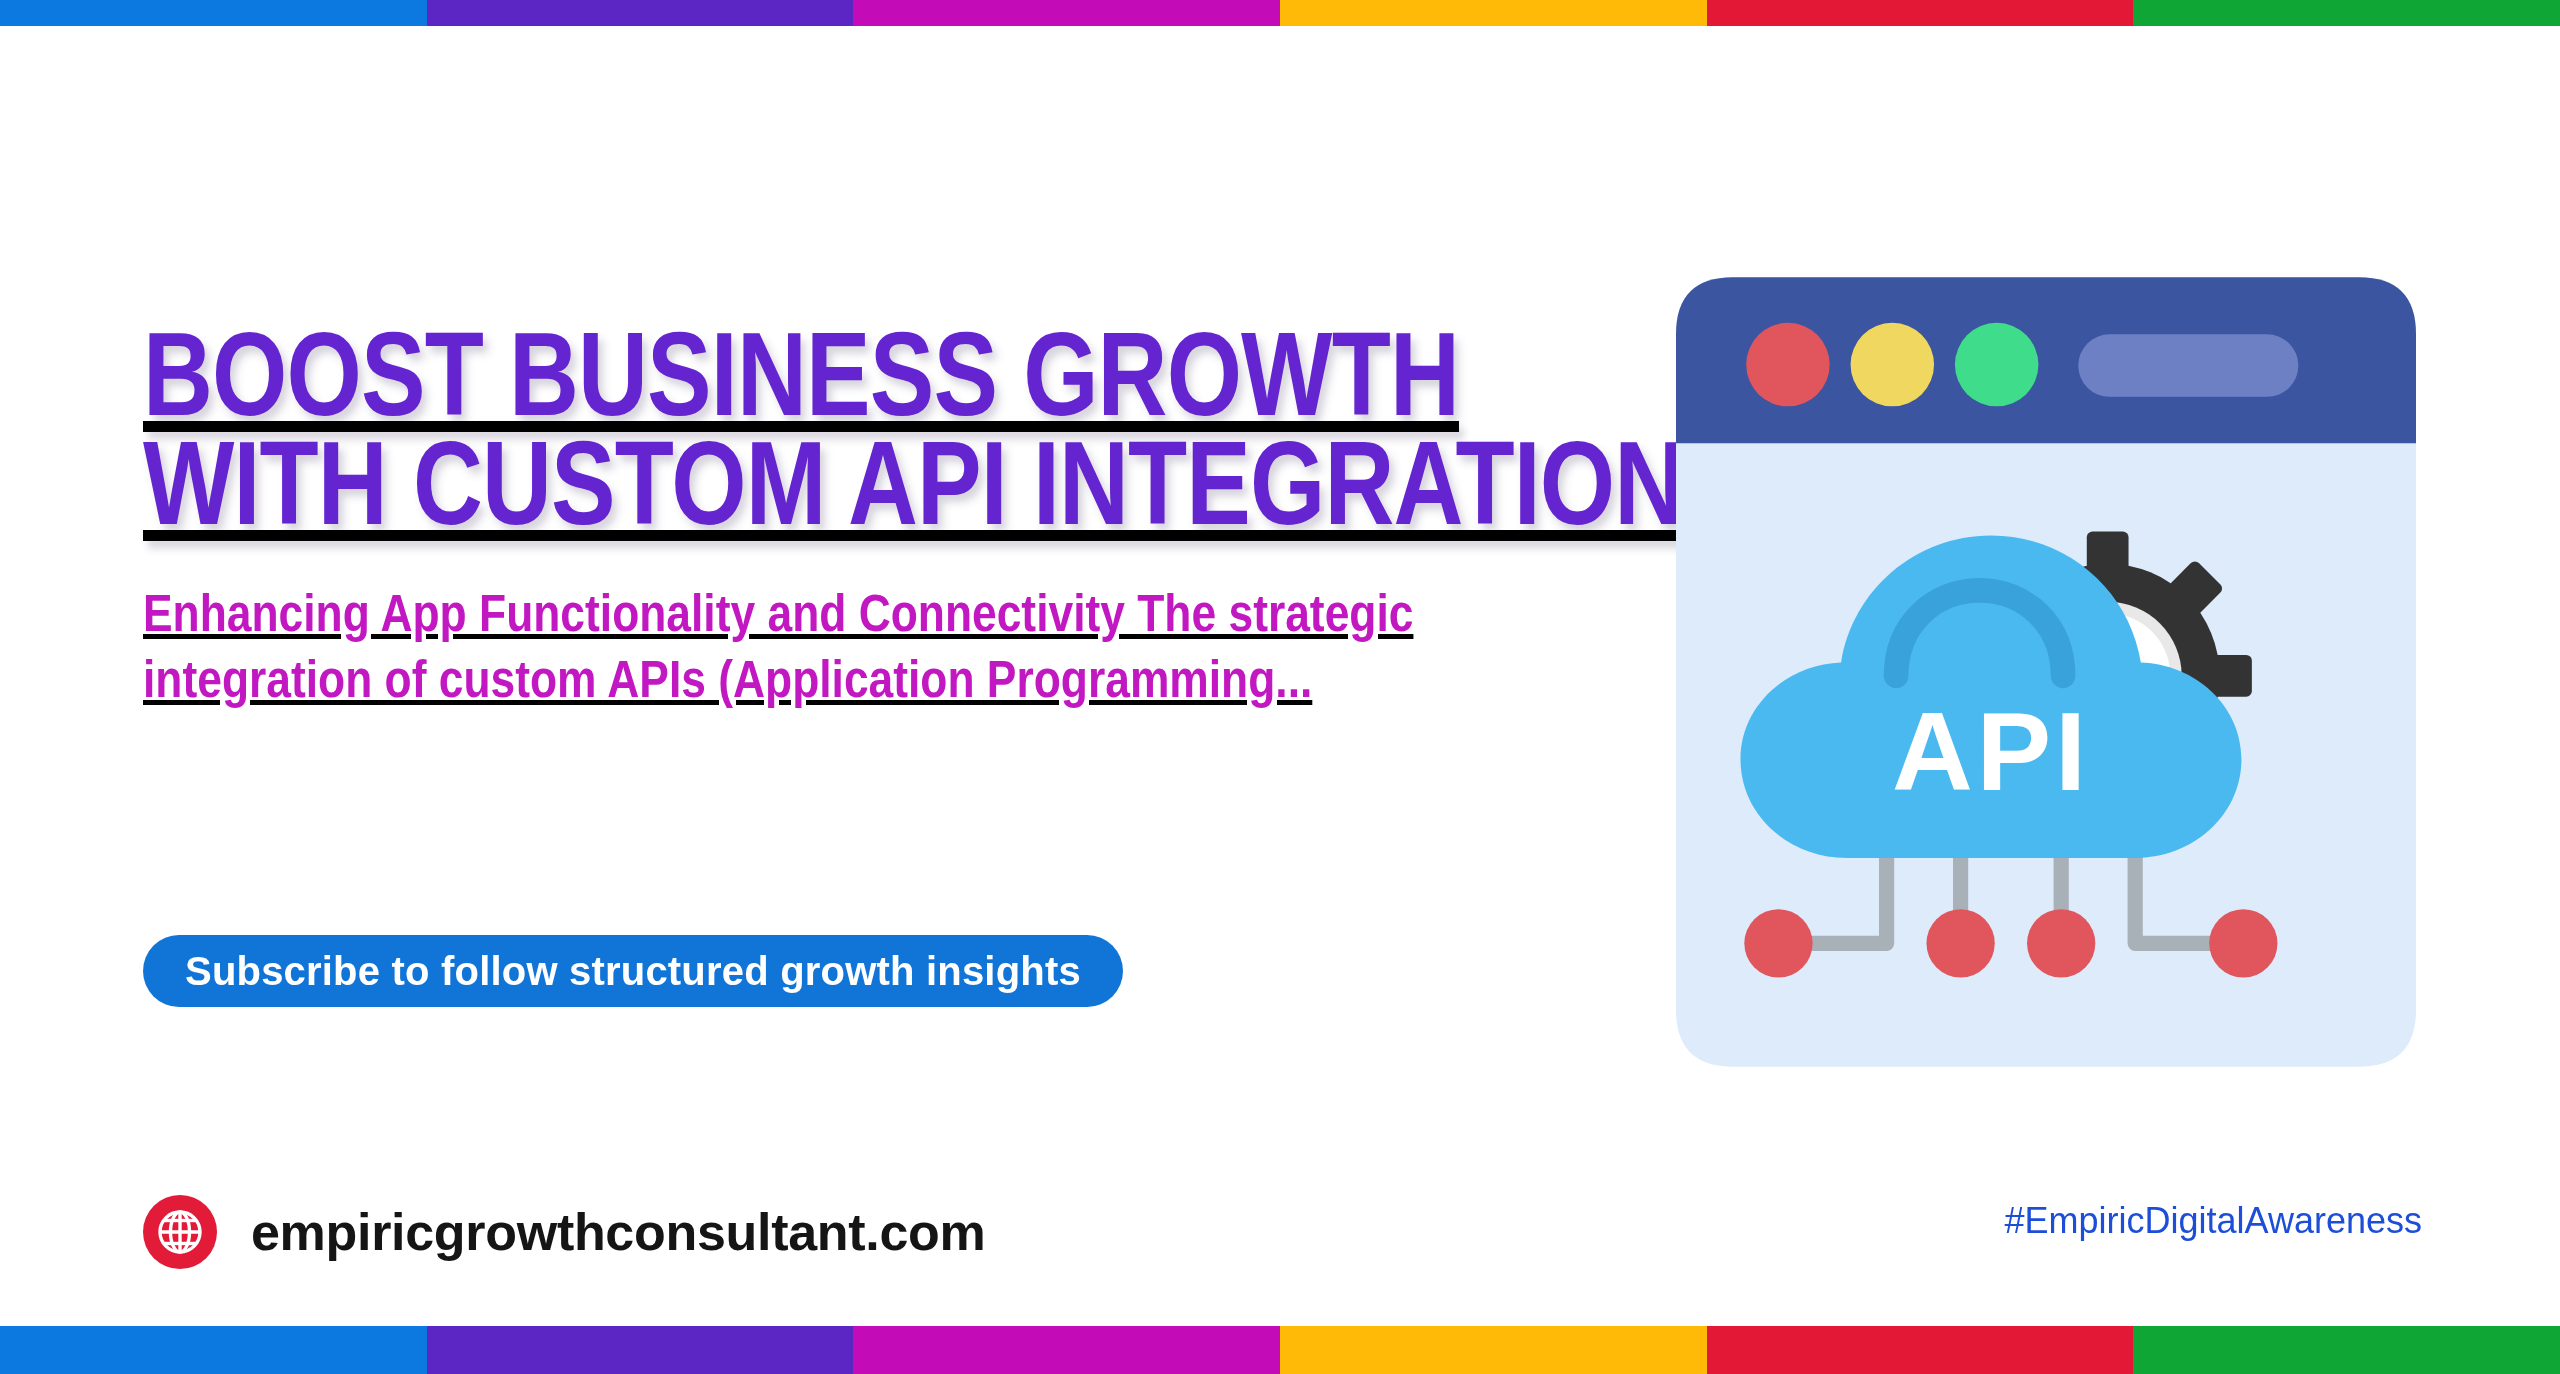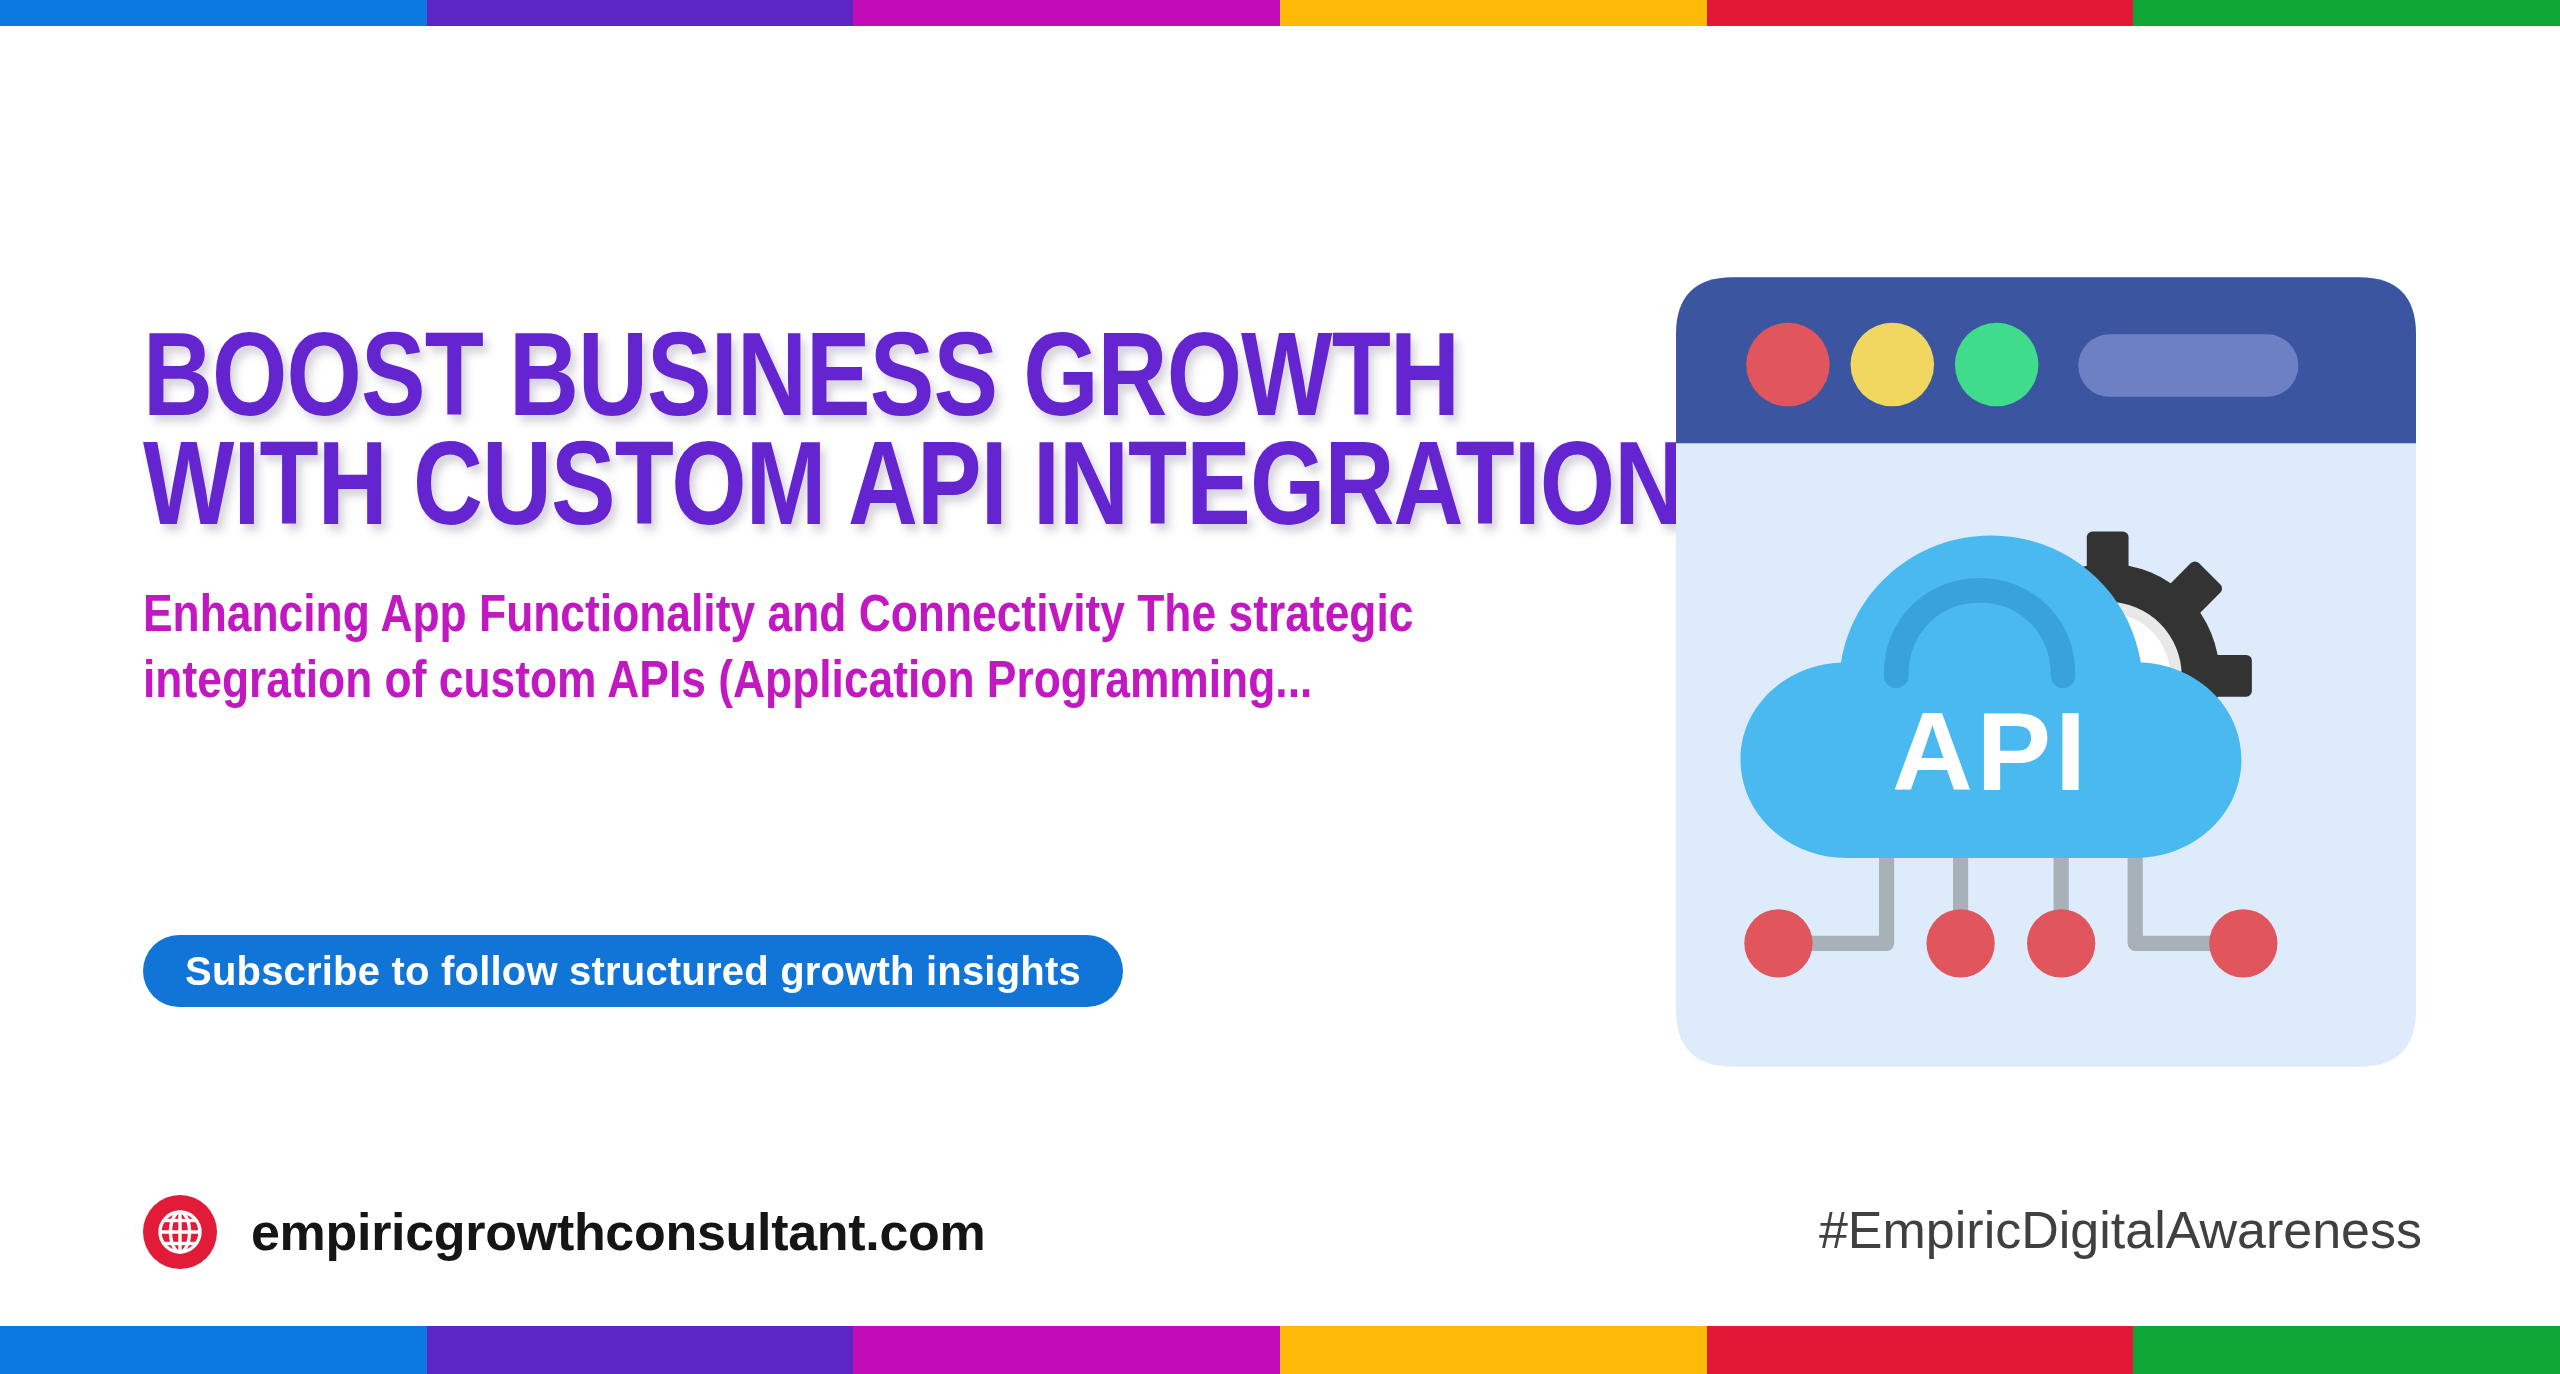--- a/index.html
+++ b/index.html
@@ -24,20 +24,21 @@
   }
   .color-bar.top    { top:0; }
   .color-bar.bottom { bottom:0; height:48px; }
   .color-bar .seg { flex:1 1 0; height:100%; }
 
   
   .left-col {
     position:absolute;
     left:143px; top:320px;
     width:1440px;
+    text-decoration:underline;
   }
 
   .headline {
     font-family:"Liberation Sans Narrow","Liberation Sans", sans-serif;
     font-weight:700;
     font-size:118px;
     line-height:0.92;
     letter-spacing:-1px;
     color:#6425D0;
     text-transform:uppercase;
@@ -95,22 +96,22 @@
     color:#151515;
     letter-spacing:-0.3px;
     white-space:nowrap;
   }
 
   .footer-hashtag {
     position:absolute;
     right:138px; top:1200px;
     font-family:"Liberation Sans Narrow","Liberation Sans", sans-serif;
     font-weight:400;
-    font-size:52px;
-    color:#404040;
+    font-size:36px;
+    color:#1d4ed8;
     letter-spacing:0px;
     white-space:nowrap;
   }
 
   
   .illustration {
     position:absolute;
     left:1636px; top:256px;
     width:780px; height:832px;padding-left:40px;
   }

